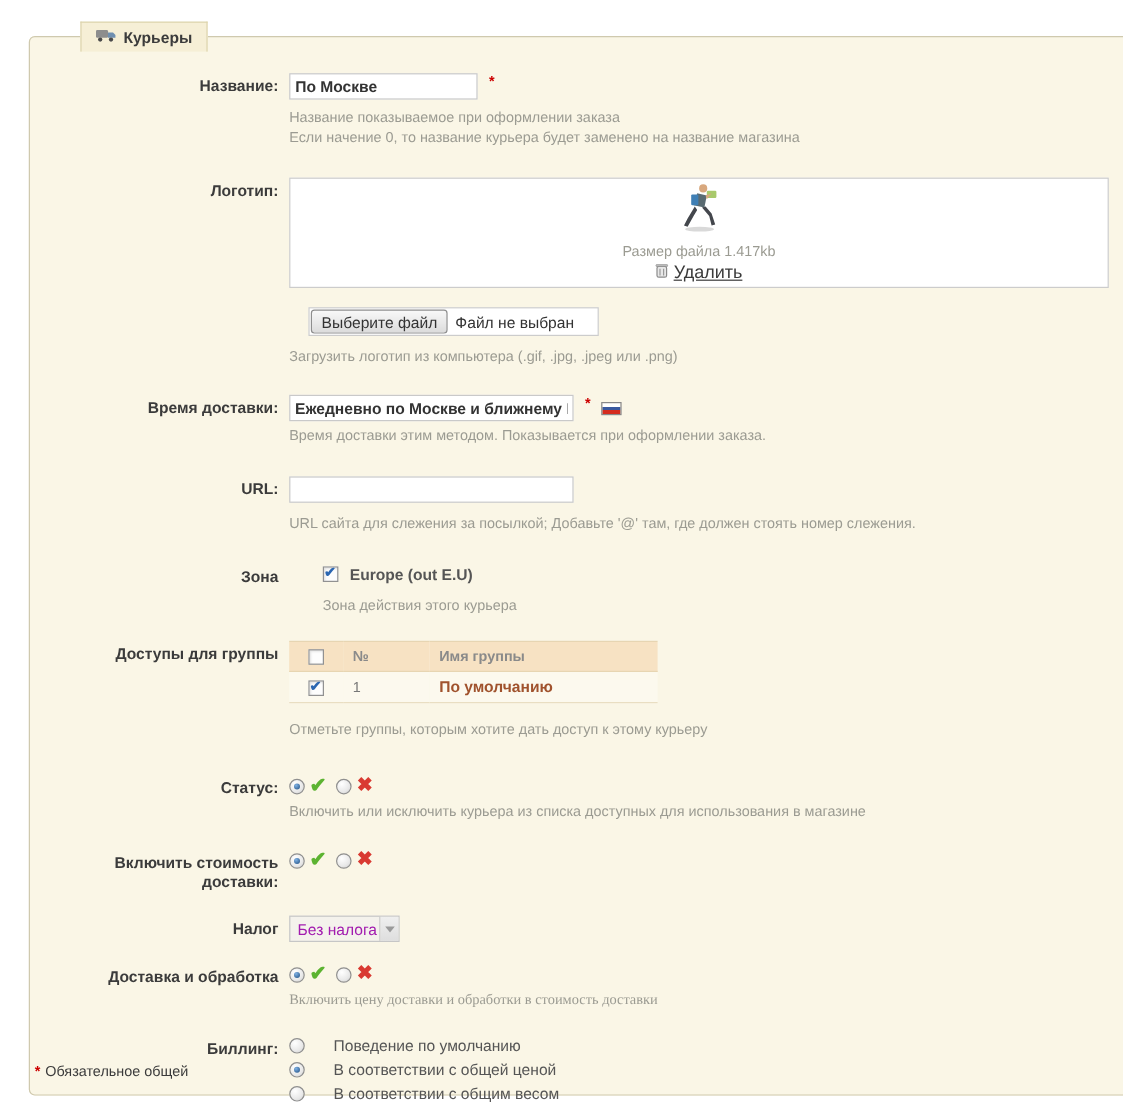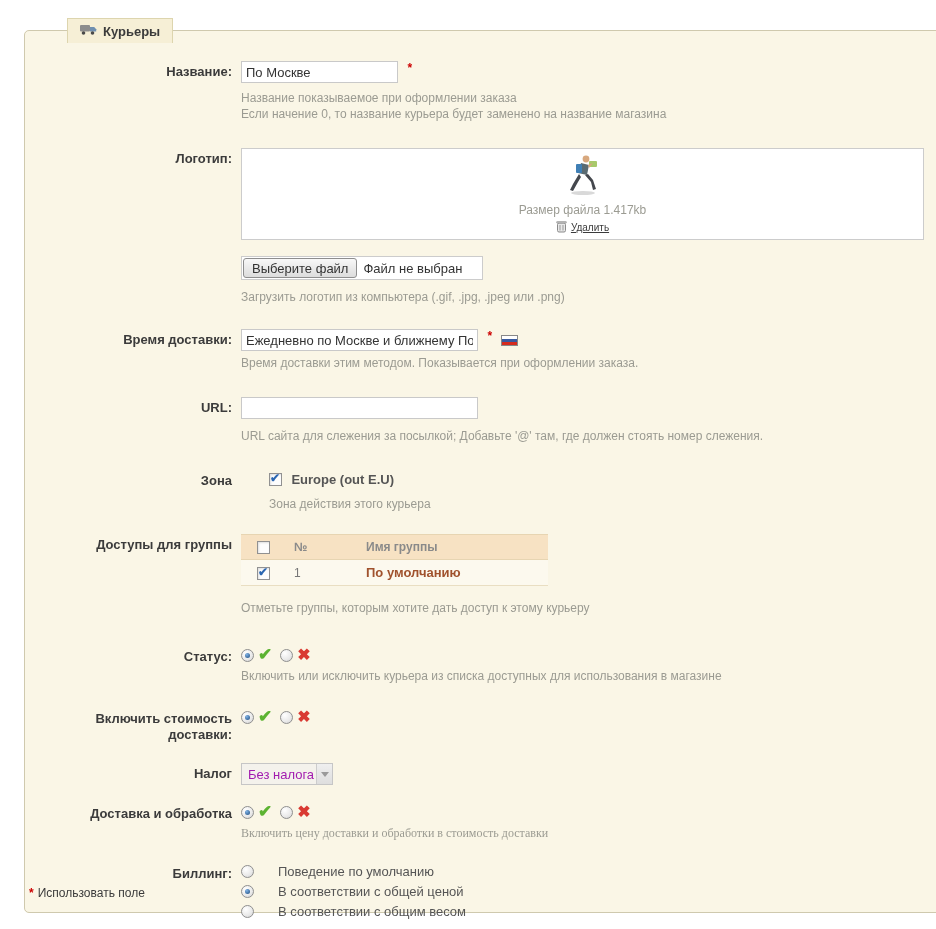--- a/index.html
+++ b/index.html
@@ -21,32 +21,32 @@
   .lbl {
     width:212px; flex:0 0 212px; text-align:right; padding-right:9px; padding-top:3px;
     font-size:13px; font-weight:bold; color:#3b3b3b; line-height:16px;
   }
   .ctl { flex:1 1 auto; min-width:0; }
   .help { color:#9b9b92; font-size:12px; line-height:16px; }
   .req { color:#c00; font-weight:bold; margin-left:5px; font-size:12px; vertical-align:top; }
 
   input.txt {
     font-family:"Liberation Sans", sans-serif; font-size:13px; color:#333;
-    border:1px solid #c9c9c9; background:#fff; padding:2px 4px; height:22px;
+    border:1px solid #c9c9c9; background:#fff; padding:2px 4px; height:22px;font-weight:bold;
   }
   .w-name { width:157px; }
   .w-mid  { width:237px; }
 
   
   .logo-box {
     width:683px; height:92px; background:#fff; border:1px solid #ccc;
     display:flex; flex-direction:column; align-items:center; justify-content:center;
   }
   .logo-size { color:#9b9b92; font-size:12px; margin-top:3px; }
-  .del-link { display:flex; align-items:center; gap:4px; margin-top:3px; font-size:10px; color:#3b3b3b; text-decoration:underline; cursor:pointer;text-align:right; }
+  .del-link { display:flex; align-items:center; gap:4px; margin-top:3px; font-size:15px; color:#3b3b3b; text-decoration:underline; cursor:pointer;text-align:right; }
 
   
   .file-box {
     width:242px; height:24px; border:1px solid #ccc; background:#fff;
     display:flex; align-items:center; padding:1px; gap:6px;
   }
   .file-btn {
     font-size:13px; color:#333; background:linear-gradient(#f8f8f8,#dcdcdc);
     border:1px solid #8e8e8e; border-radius:3px; padding:1px 8px; height:20px; white-space:nowrap; cursor:pointer;
   }
@@ -174,21 +174,21 @@
               <rect x="1.5" y="3" width="8" height="9" rx="1.5" fill="#e8e8e8" stroke="#8a8a8a"></rect>
               <rect x="0.5" y="1.5" width="10" height="1.6" rx="0.8" fill="#bdbdbd" stroke="#8a8a8a" stroke-width="0.5"></rect>
               <line x1="4" y1="5" x2="4" y2="10.5" stroke="#9a9a9a"></line>
               <line x1="7" y1="5" x2="7" y2="10.5" stroke="#9a9a9a"></line>
             </svg>
           </span>
           <span>Удалить</span>
         </div>
       </div>
 
-      <div class="file-box" style="margin-top:16px;">
+      <div class="file-box" style="margin-top:16px;margin-left:16px;">
         <button class="file-btn">Выберите файл</button>
         <span class="file-txt">Файл не выбран</span>
       </div>
       <div class="help" style="margin-top:9px;">Загрузить логотип из компьютера (.gif, .jpg, .jpeg или .png)</div>
     </div>
   </div>
 
   <div class="row" style="margin-top:24px;">
     <div class="lbl">Время доставки:</div>
     <div class="ctl">
@@ -299,16 +299,16 @@
         <span>В соответствии с общей ценой</span>
       </div>
       <div class="bill-opt">
         <span class="rb"></span>
         <span>В соответствии с общим весом</span>
       </div>
     </div>
   </div>
 
   <div class="footer-note">
-    <span class="star">*</span><span>Использовать поле</span>
+    <span class="star">*</span><span>Обязательное общей</span>
   </div>
 </fieldset>
 </div>
 
 </body></html>

